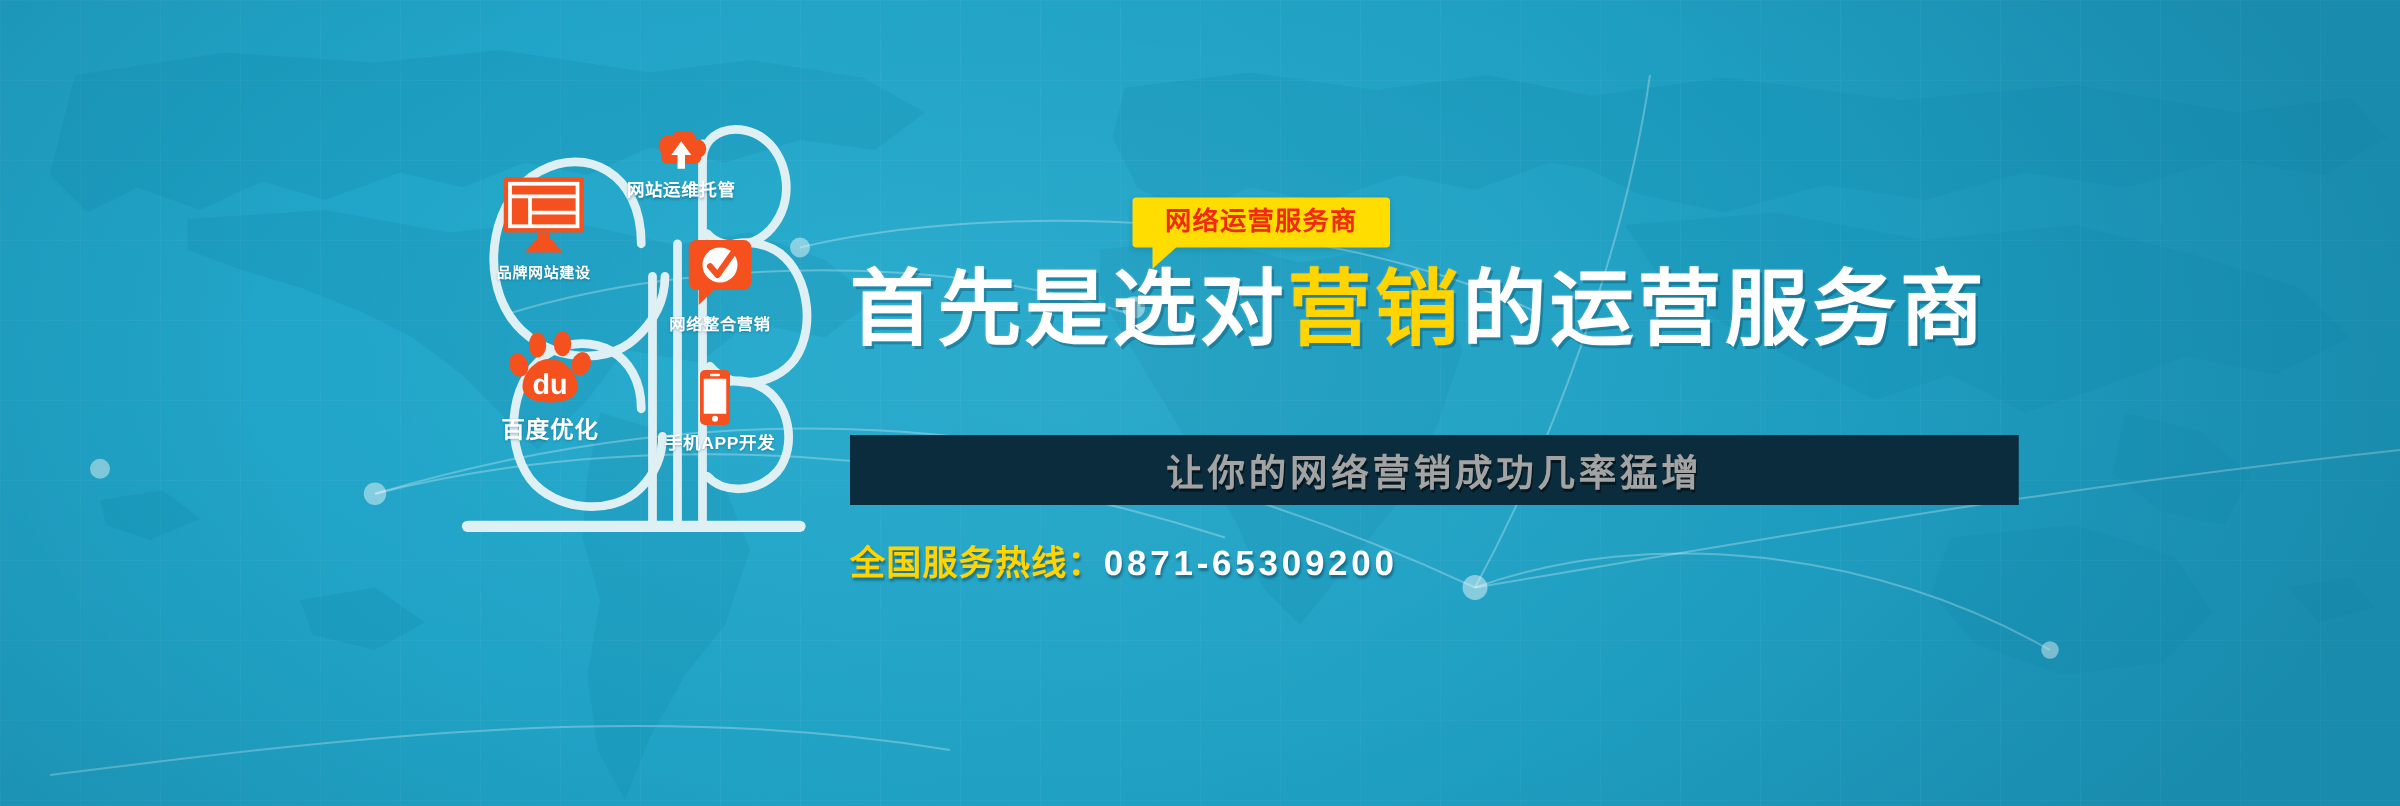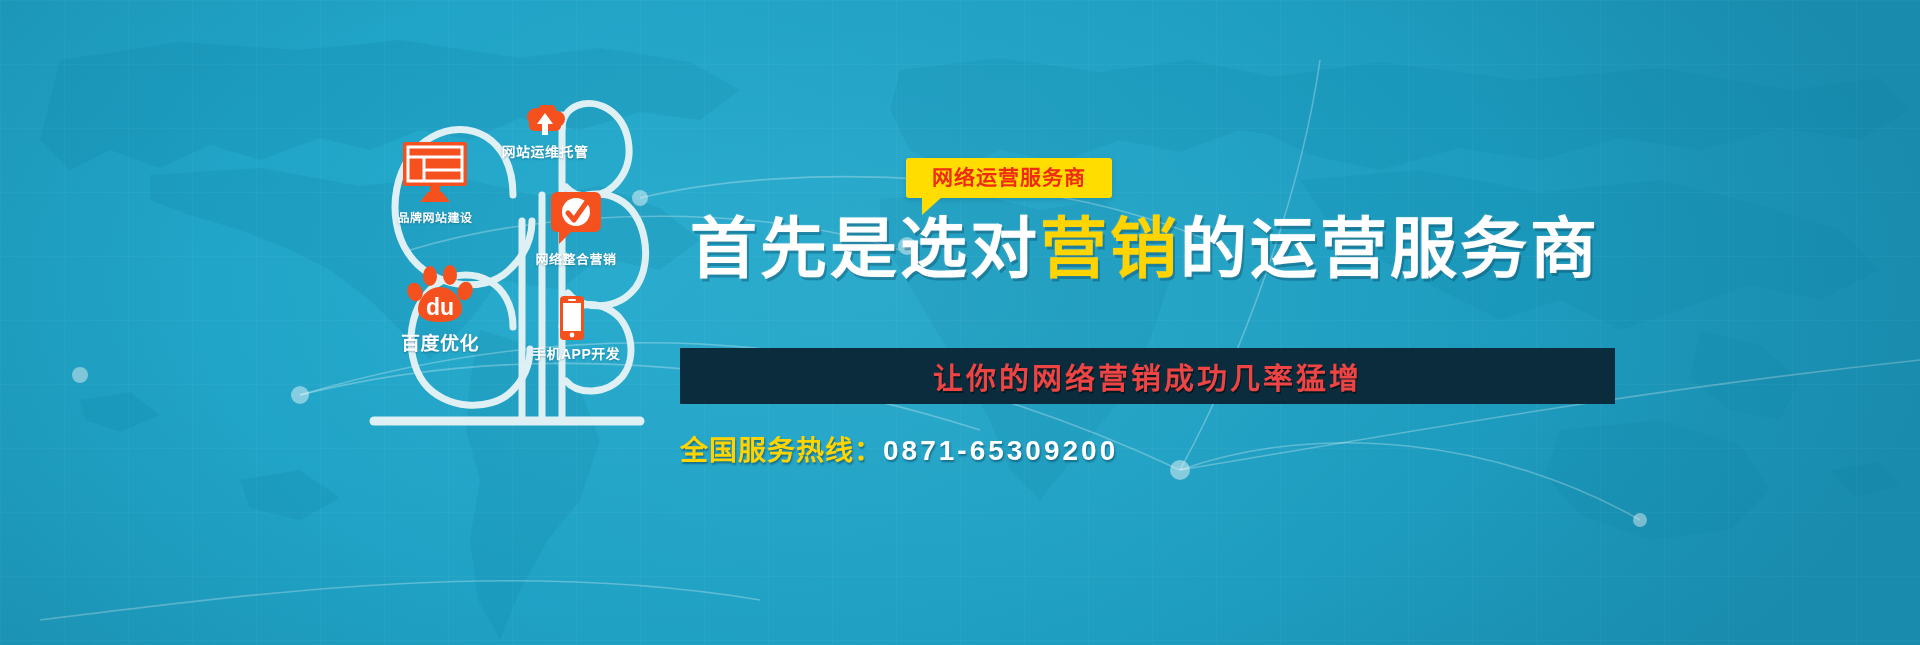--- a/index.html
+++ b/index.html
@@ -77,34 +77,35 @@
   .badge::after{
     content:"";position:absolute;left:16px;bottom:-17px;
     width:0;height:0;
     border-left:0 solid transparent;
     border-right:20px solid transparent;
     border-top:18px solid #ffdd00;
   }
 
   .headline{
     position:absolute;left:0px;top:210px;width:930px;
-    text-align:center;
+    text-align:left;
     font-size:67px;font-weight:bold;color:#ffffff;
     letter-spacing:3px;line-height:1.15;white-space:nowrap;
     text-shadow:2px 3px 0 rgba(5,60,85,.35), 0 0 2px rgba(255,255,255,.25);
+    font-family:Liberation Serif, serif;
   }
   .headline .hl{color:#ffd400;}
 
   .subbar{
     position:absolute;left:0px;top:348px;width:935px;height:56px;
     background:#0a2c3c;
     display:flex;align-items:center;justify-content:center;
   }
   .subbar .sub-text{
-    color:#ef4444;font-size:30px;font-weight:bold;letter-spacing:3px;
+    color:#a3a3a3;font-size:30px;font-weight:bold;letter-spacing:3px;
     white-space:nowrap;
     text-shadow:1px 2px 0 rgba(0,0,0,.45);
   }
 
   .hotline{
     position:absolute;left:0px;top:428px;width:930px;
     text-align:left;font-size:28px;font-weight:bold;
     letter-spacing:1px;white-space:nowrap;
     text-shadow:1px 2px 2px rgba(0,45,65,.45);
   }

